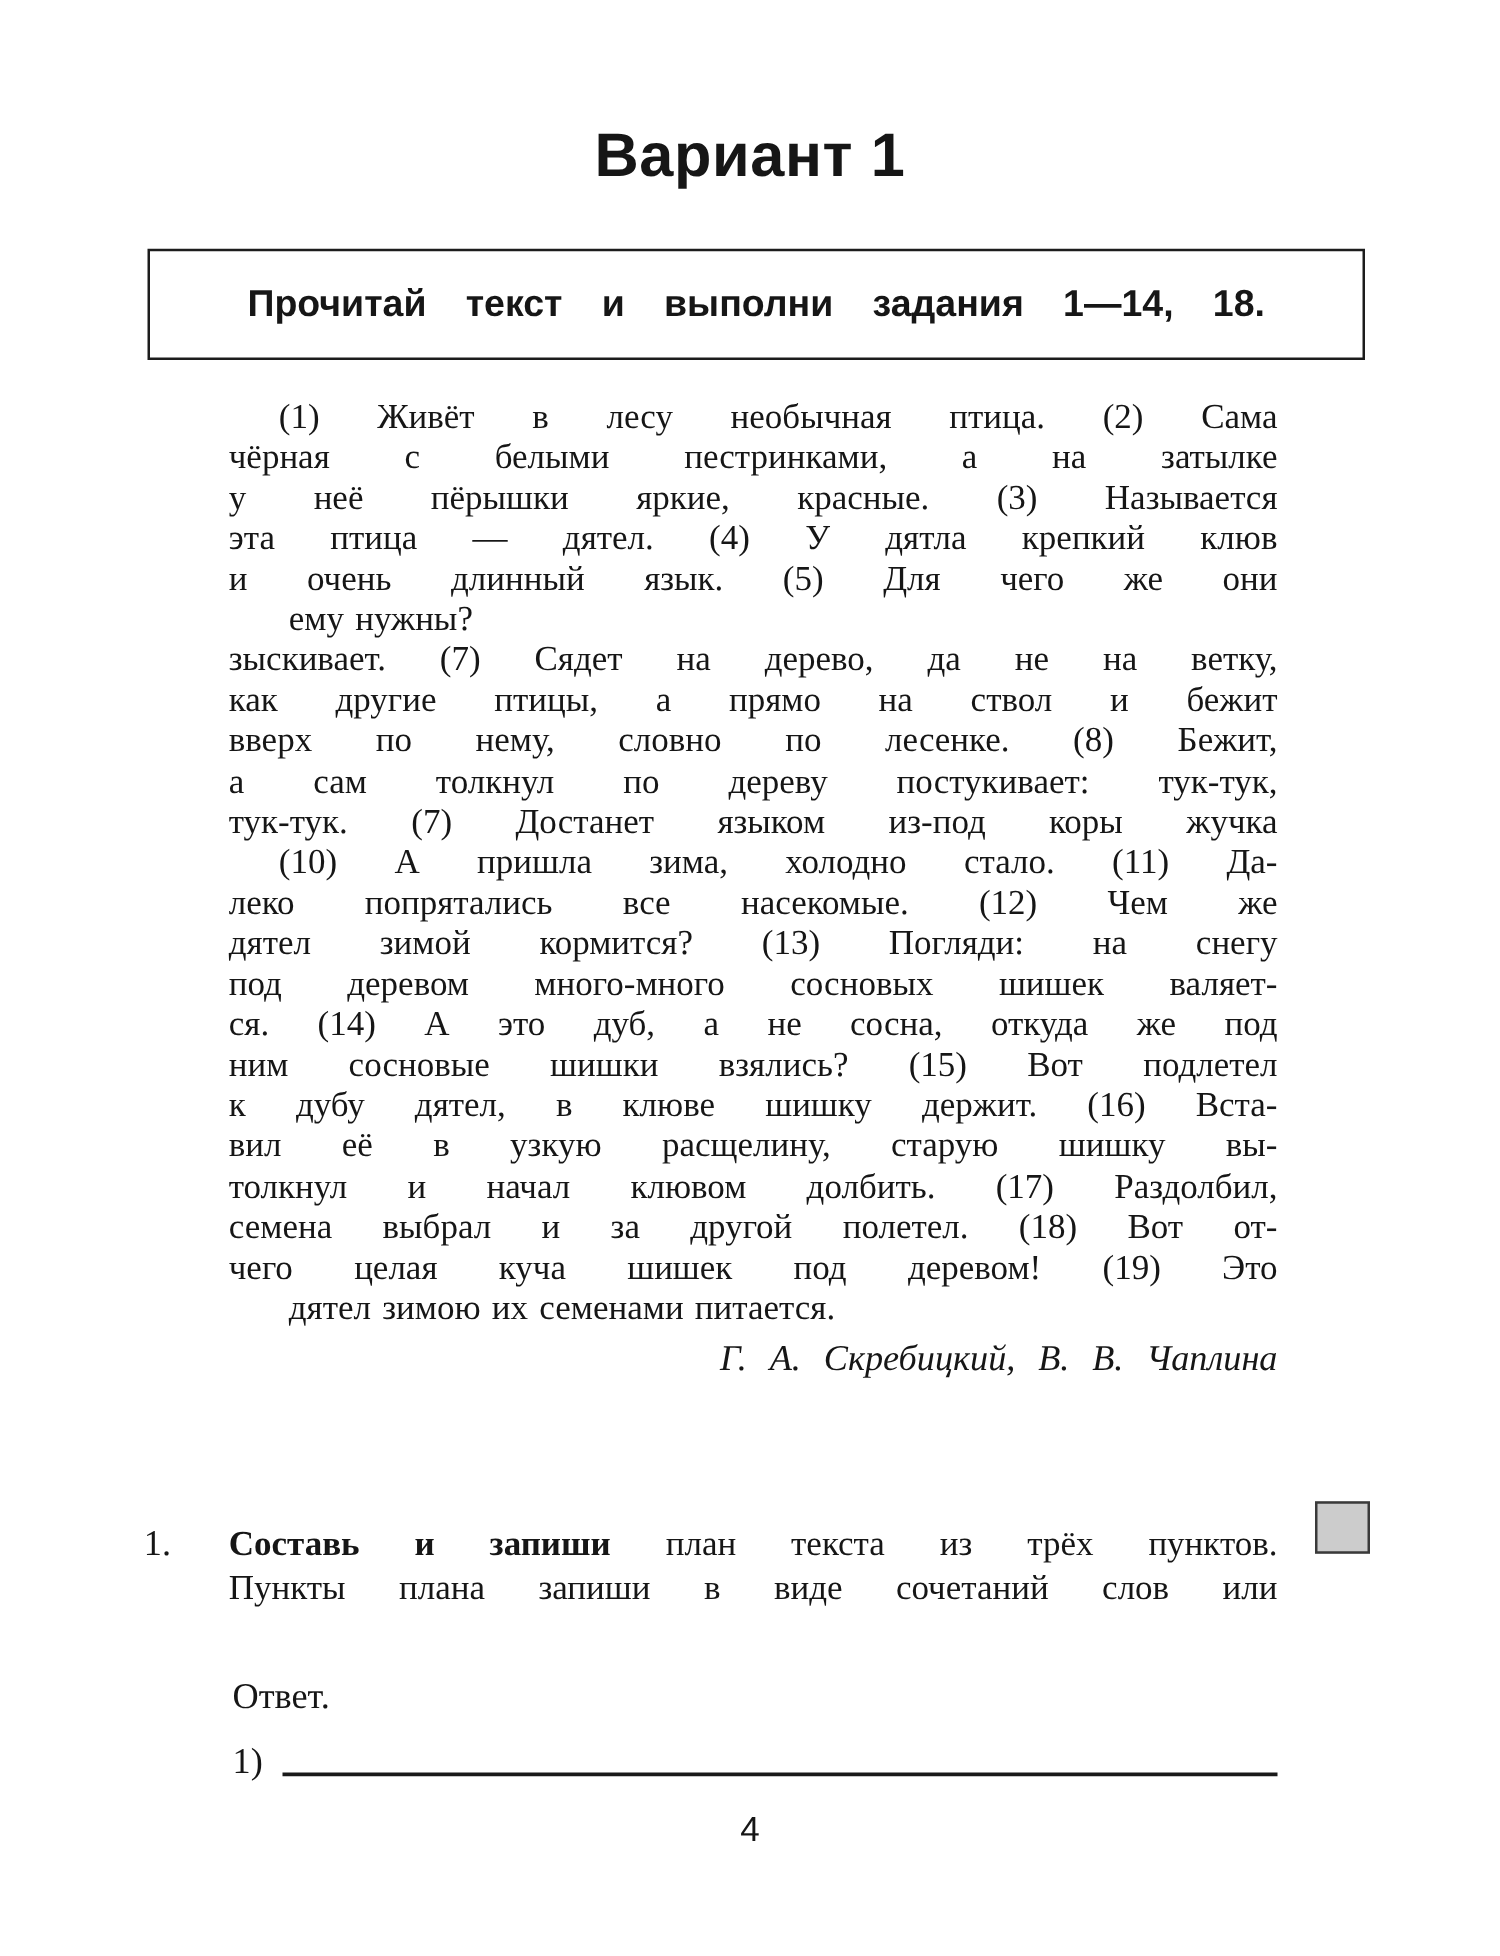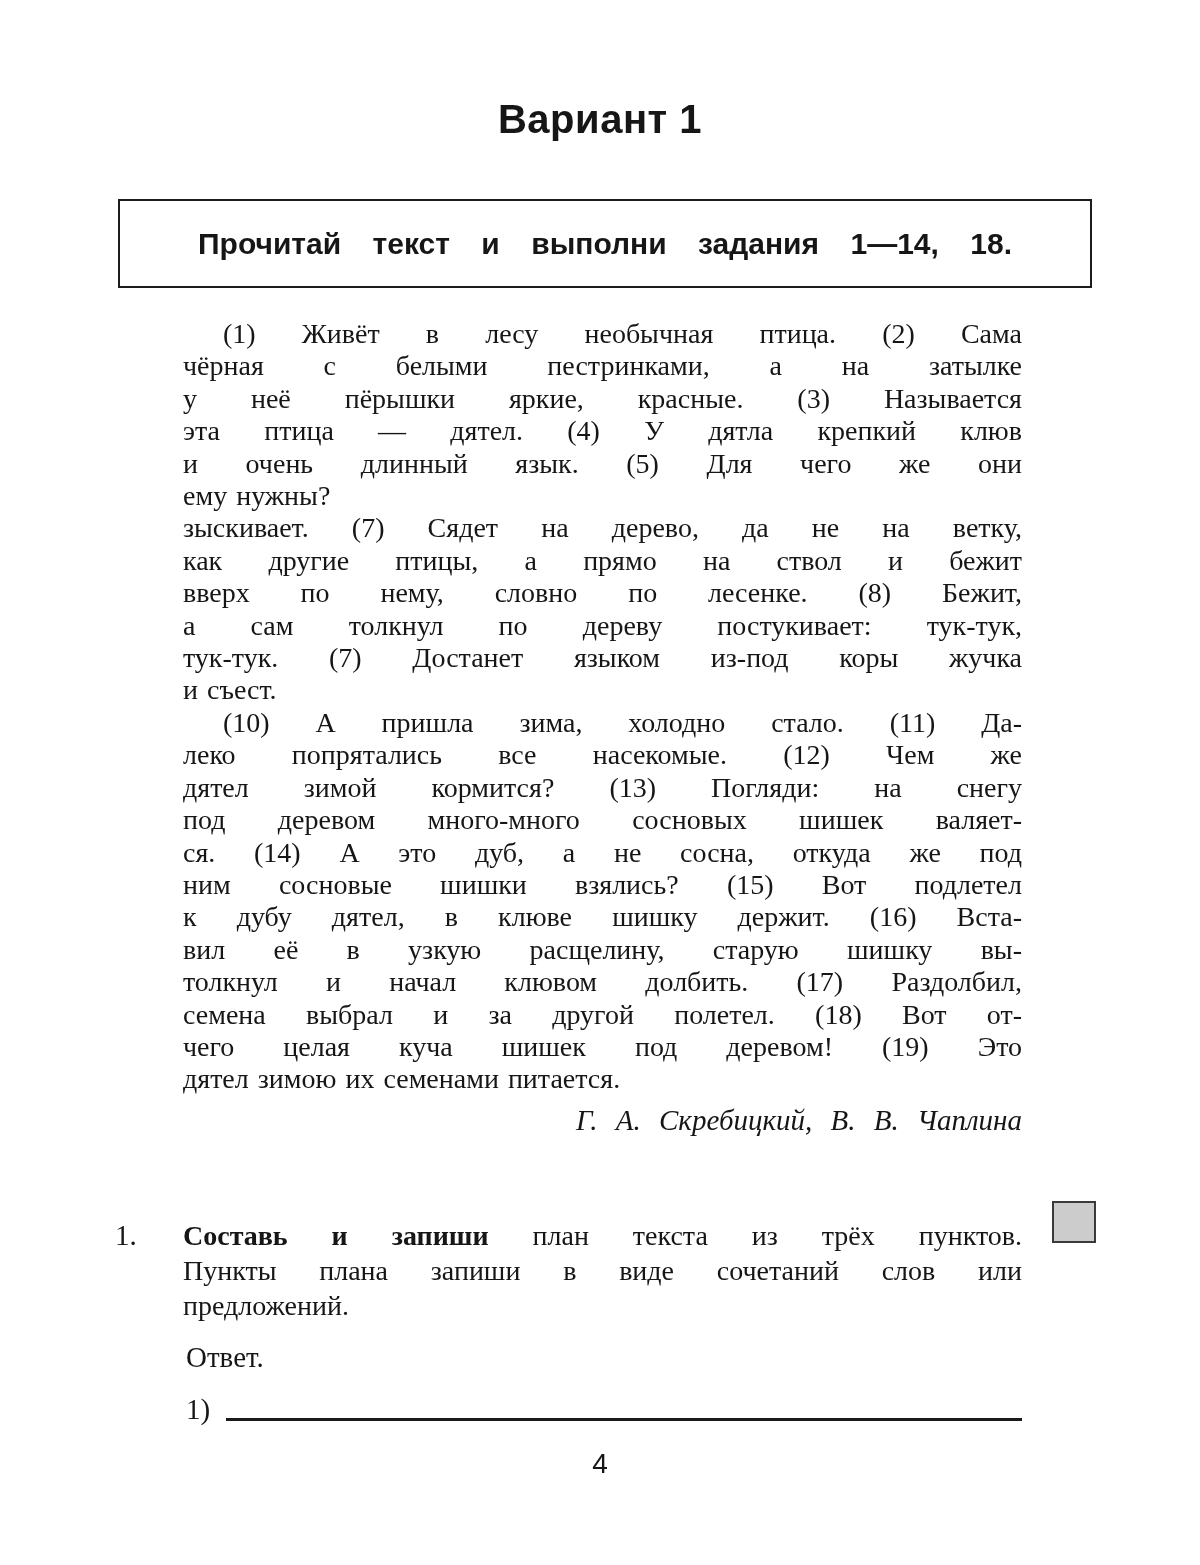--- a/index.html
+++ b/index.html
@@ -9,21 +9,21 @@
     background:#ffffff;
     color:#161616;
     overflow:hidden;
   }
 
   
   .page-title {
     position:absolute; top:97px; left:0; width:100%;
     text-align:center;
     font-family:"Liberation Sans", "DejaVu Sans", sans-serif;
-    font-weight:bold; font-size:40px; letter-spacing:0.5px;
+    font-weight:bold; font-size:49px; letter-spacing:0.5px;
   }
 
   
   .instruction-box {
     position:absolute; left:118px; top:199px;
     width:974px; height:89px;
     border:2px solid #1c1c1c;
     box-sizing:border-box;
     display:flex; align-items:center;
   }
@@ -39,21 +39,21 @@
   .passage {
     position:absolute; left:183px; top:318px; width:839px;
     font-family:"Liberation Serif", "DejaVu Serif", serif;
     font-size:28px; line-height:32.4px;
   }
   .pline {
     text-align:justify; text-align-last:justify;
     word-spacing:2px;
   }
   .pline.first { padding-left:40px; }
-  .pline.last { text-align-last:left; }
+  .pline.last { text-align-last:left;margin-left:48px; }
   .attribution {
     margin-top:8px;
     text-align:right;
     font-style:italic;
     font-size:29px;
     word-spacing:11px;
   }
 
   
   .task {
@@ -124,21 +124,20 @@
         <div class="pline">чёрная с белыми пестринками, а на затылке</div>
         <div class="pline">у неё пёрышки яркие, красные. (3) Называется</div>
         <div class="pline">эта птица — дятел. (4) У дятла крепкий клюв</div>
         <div class="pline">и очень длинный язык. (5) Для чего же они</div>
         <div class="pline last">ему нужны?</div>
         <div class="pline">зыскивает. (7) Сядет на дерево, да не на ветку,</div>
         <div class="pline">как другие птицы, а прямо на ствол и бежит</div>
         <div class="pline">вверх по нему, словно по лесенке. (8) Бежит,</div>
         <div class="pline">а сам толкнул по дереву постукивает: тук-тук,</div>
         <div class="pline">тук-тук. (7) Достанет языком из-под коры жучка</div>
-        <div class="pline last">и съест.</div>
         <div class="pline first">(10) А пришла зима, холодно стало. (11) Да-</div>
         <div class="pline">леко попрятались все насекомые. (12) Чем же</div>
         <div class="pline">дятел зимой кормится? (13) Погляди: на снегу</div>
         <div class="pline">под деревом много-много сосновых шишек валяет-</div>
         <div class="pline">ся. (14) А это дуб, а не сосна, откуда же под</div>
         <div class="pline">ним сосновые шишки взялись? (15) Вот подлетел</div>
         <div class="pline">к дубу дятел, в клюве шишку держит. (16) Вста-</div>
         <div class="pline">вил её в узкую расщелину, старую шишку вы-</div>
         <div class="pline">толкнул и начал клювом долбить. (17) Раздолбил,</div>
         <div class="pline">семена выбрал и за другой полетел. (18) Вот от-</div>
@@ -148,21 +147,20 @@
     <div class="attribution">Г. А. Скребицкий, В. В. Чаплина</div>
   </div>
 
   <div class="task">
     <div class="task-number">1.</div>
     <div class="task-text">
       <div class="task-line">
         <span class="task-bold">Составь и запиши</span><span> план текста из трёх пунктов.</span>
       </div>
     <div class="task-line">Пункты плана запиши в виде сочетаний слов или</div>
-        <div class="task-line last">предложений.</div>
       </div>
   </div>
 
   <div class="score-box" style="background: rgb(204, 204, 204); border-color: rgb(58, 58, 58);"></div>
 
   <div class="answer-label">Ответ.</div>
 
   <div class="answer-row">
     <span class="answer-item-label">1)</span>
     <span class="answer-line"></span>

